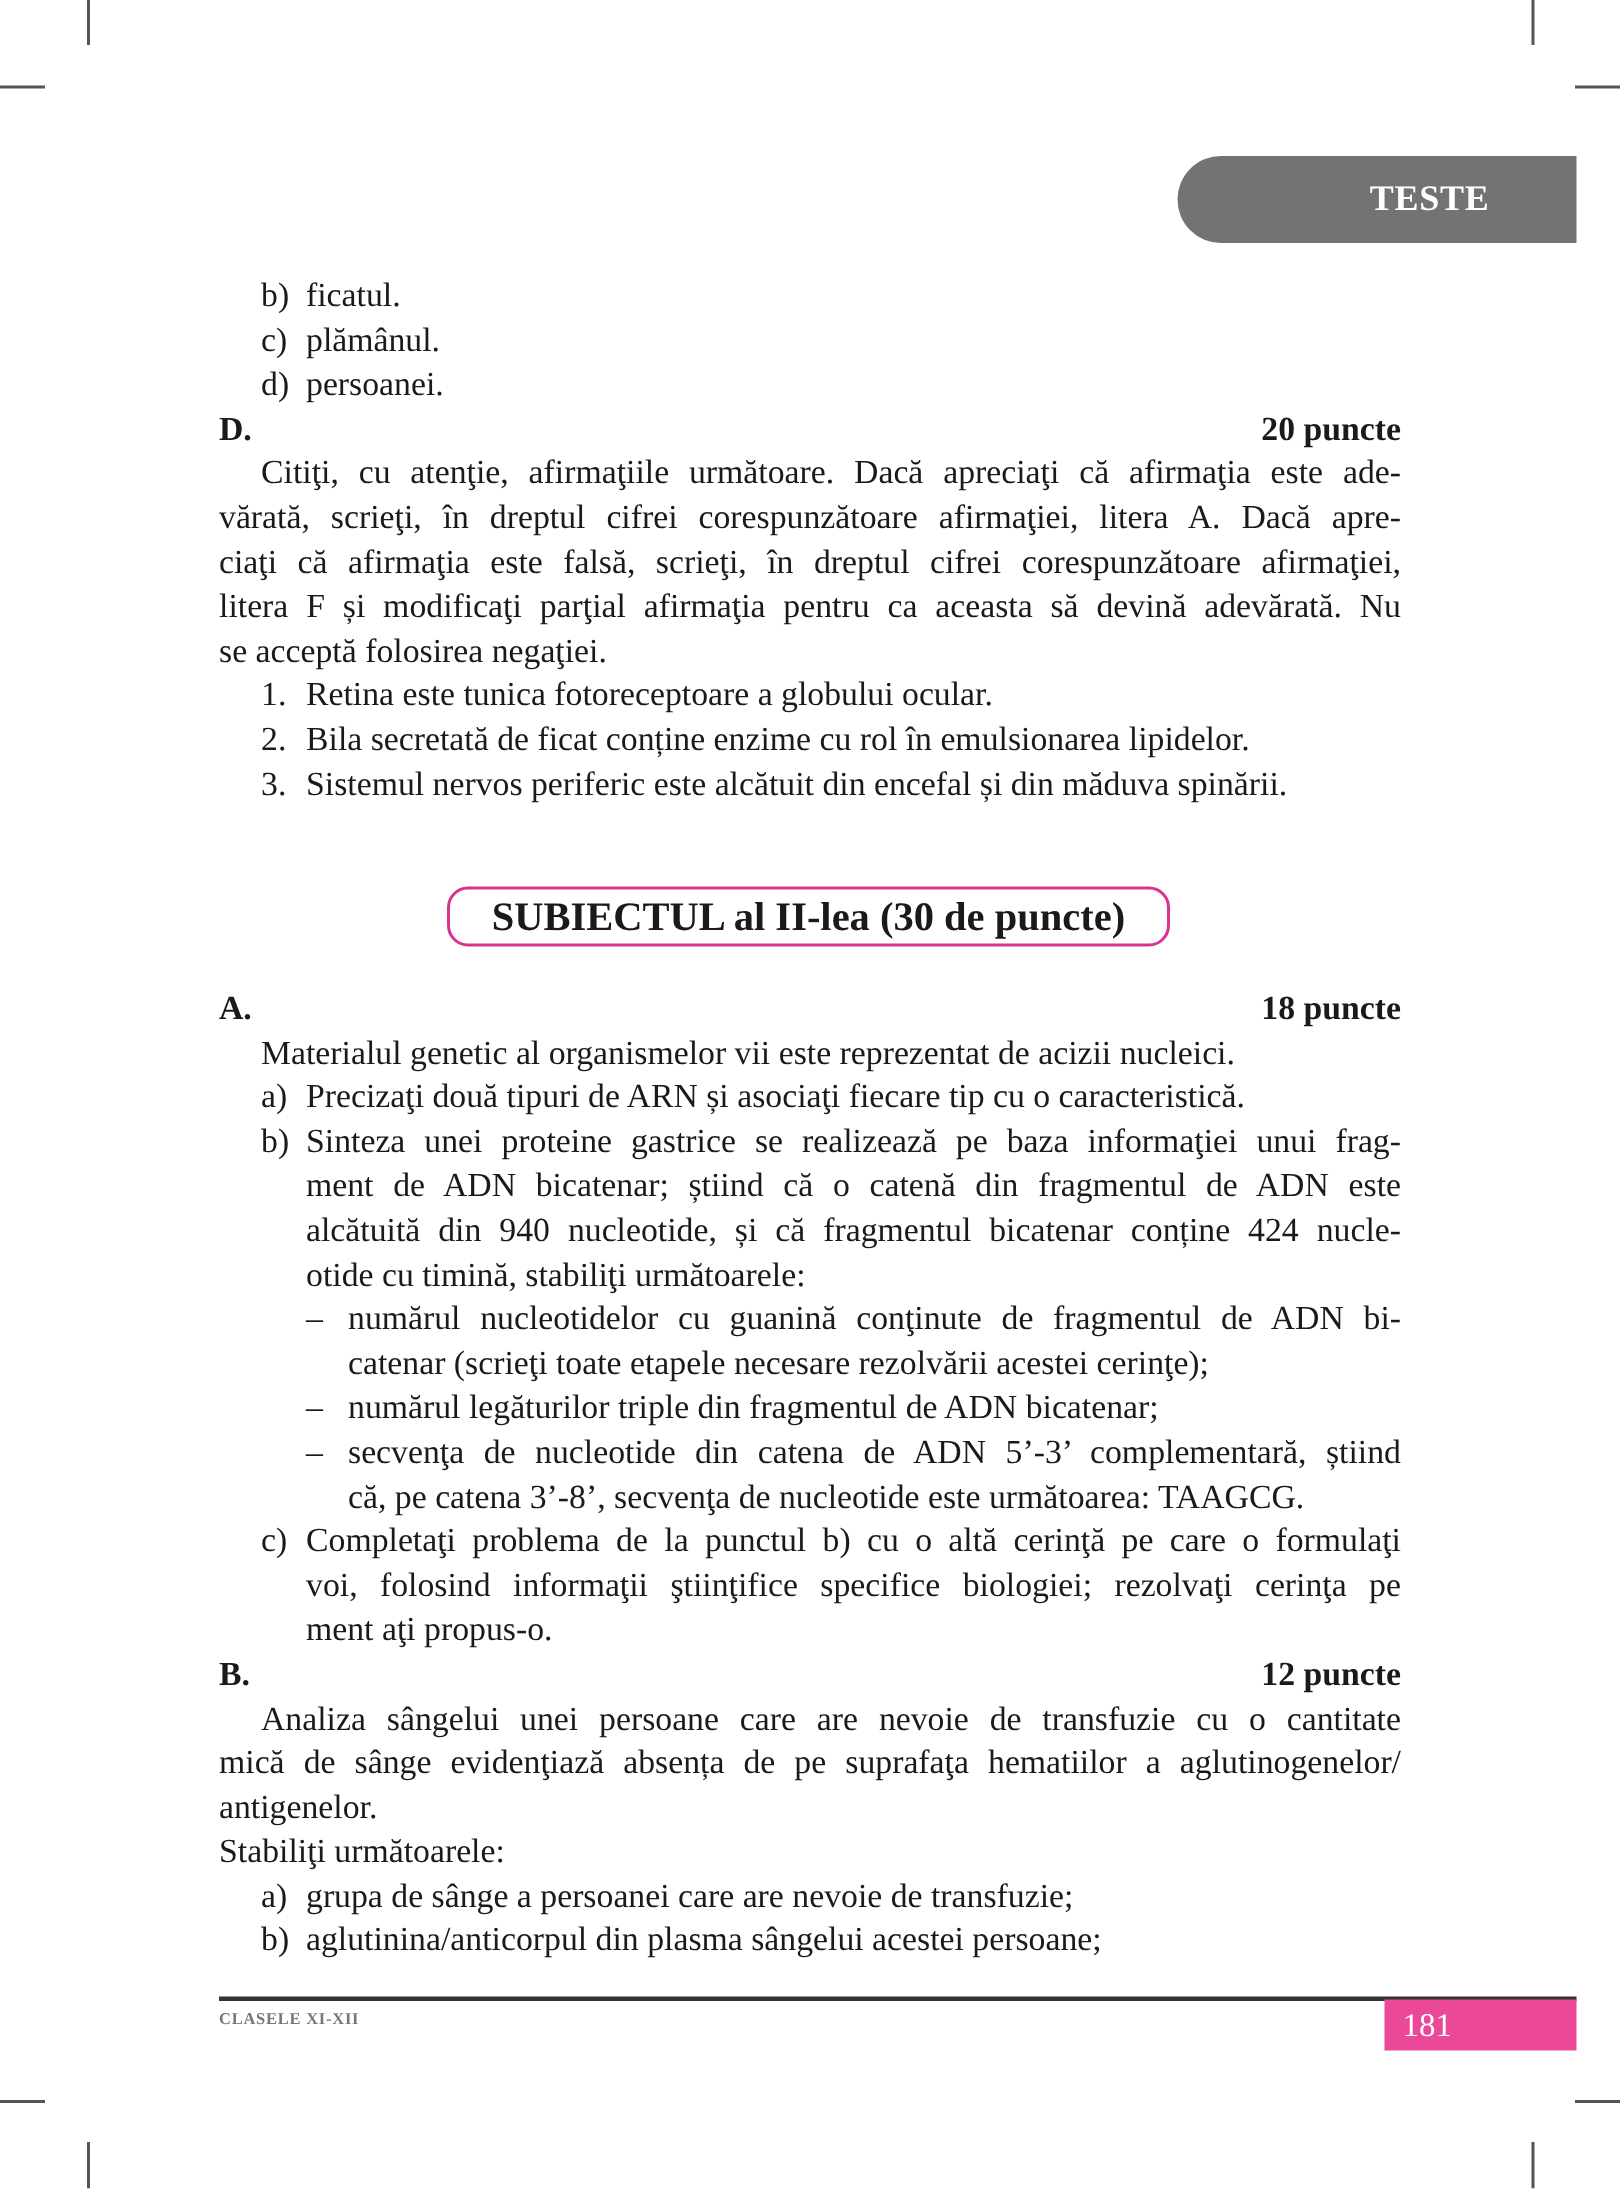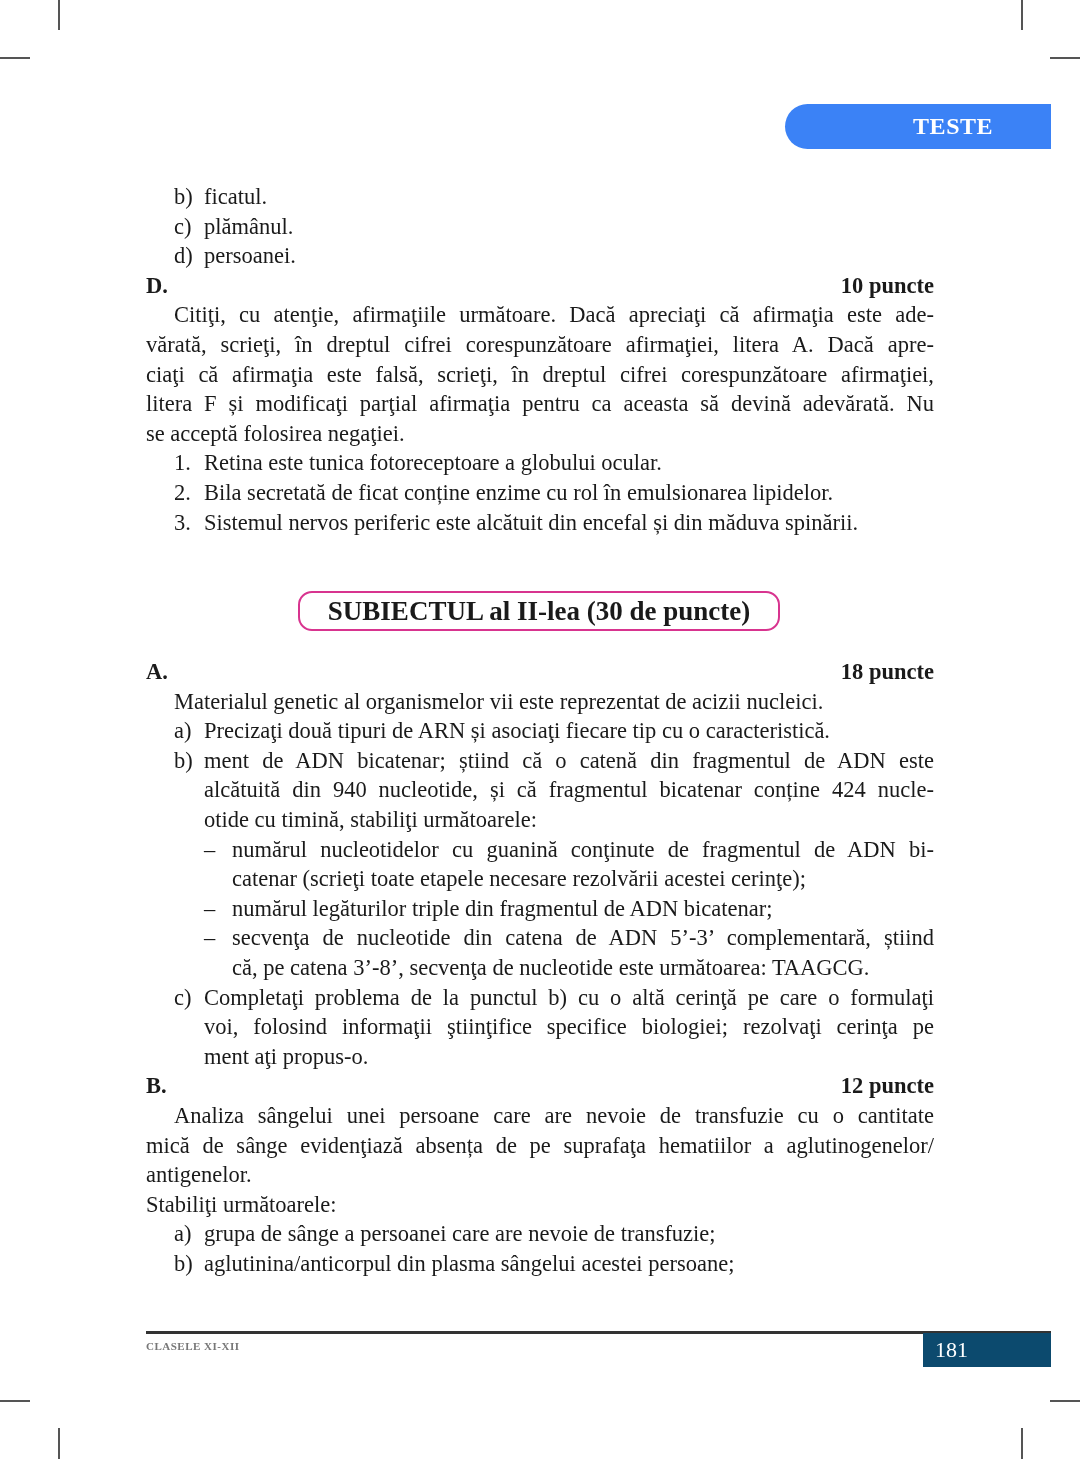--- a/index.html
+++ b/index.html
@@ -3,22 +3,22 @@
 <meta charset="utf-8">
 <style>
   html, body { margin: 0; padding: 0; }
   body {
     width: 1080px; height: 1459px; position: relative; background: #ffffff;
     font-family: "Liberation Serif", "DejaVu Serif", serif; color: #1a1a1a;
     overflow: hidden;
   }
   .crop { position: absolute; background: #555; }
   .header-tab {
-    position: absolute; left: 785px; top: 104px; width: 266px; height: 45px;
-    background: #3b82f6; border-radius: 30px 0 0 30px;
+    position: absolute; left: 785px; top: 104px; width: 266px; height: 58px;
+    background: #737373; border-radius: 30px 0 0 30px;
     display: flex; align-items: center; justify-content: flex-end; padding-right: 58px; box-sizing: border-box;
     color: #fff; font-weight: bold; font-size: 24px; letter-spacing: 0.5px;
   }
   .content { position: absolute; left: 146px; top: 182px; width: 788px; font-size: 22.5px; line-height: 29.6px; }
   .line { white-space: nowrap; }
   .ind1 { padding-left: 28px; }
   .item { display: flex; padding-left: 28px; }
   .item .lbl { width: 30px; flex: none; }
   .item .txt { flex: 1; }
   .just { text-align: justify; text-align-last: justify; }
@@ -28,21 +28,21 @@
   .dash .txt { flex: 1; }
   .subj-box {
     position: absolute; left: 298px; top: 591px; width: 482px; height: 40px;
     border: 2px solid #d8348f; border-radius: 14px; box-sizing: border-box;
     display: flex; align-items: center; justify-content: center;
     font-weight: bold; font-size: 27px;
   }
   .footer-rule { position: absolute; left: 146px; top: 1331px; width: 905px; height: 3px; background: #333; }
   .footer-left { position: absolute; left: 146px; top: 1340px; font-size: 11px; font-weight: bold; color: #777; letter-spacing: 0.5px; }
   .footer-page {
-    position: absolute; left: 923px; top: 1333px; width: 128px; height: 34px; background: #0c4a6e;
+    position: absolute; left: 923px; top: 1333px; width: 128px; height: 34px; background: #ec4899;
     color: #fff; font-size: 22px; display: flex; align-items: center; padding-left: 12px; box-sizing: border-box;
   }
 </style>
 </head>
 <body>
 
 <div class="crop" style="left:58px;top:0;width:2px;height:30px;"></div>
 <div class="crop" style="left:0;top:57px;width:30px;height:2px;"></div>
 <div class="crop" style="left:1021px;top:0;width:2px;height:30px;"></div>
 <div class="crop" style="left:1050px;top:57px;width:30px;height:2px;"></div>
@@ -64,21 +64,21 @@
       <span class="lbl">c)</span>
       <span class="txt">plămânul.</span>
     </div>
   <div class="item">
       <span class="lbl">d)</span>
       <span class="txt">persoanei.</span>
     </div>
 
   <div class="sec-head">
     <span>D.</span>
-    <span>10 puncte</span>
+    <span>20 puncte</span>
   </div>
   <div class="line just ind1">Citiţi, cu atenţie, afirmaţiile următoare. Dacă apreciaţi că afirmaţia este ade-</div>
   <div class="line just">vărată, scrieţi, în dreptul cifrei corespunzătoare afirmaţiei, litera A. Dacă apre-</div>
   <div class="line just">ciaţi că afirmaţia este falsă, scrieţi, în dreptul cifrei corespunzătoare afirmaţiei,</div>
   <div class="line just">litera F și modificaţi parţial afirmaţia pentru ca aceasta să devină adevărată. Nu</div>
   <div class="line">se acceptă folosirea negaţiei.</div>
   <div class="item">
       <span class="lbl">1.</span>
       <span class="txt">Retina este tunica fotoreceptoare a globului ocular.</span>
     </div>
@@ -102,20 +102,21 @@
     <span>18 puncte</span>
   </div>
   <div class="line ind1">Materialul genetic al organismelor vii este reprezentat de acizii nucleici.</div>
   <div class="item">
       <span class="lbl">a)</span>
       <span class="txt">Precizaţi două tipuri de ARN și asociaţi fiecare tip cu o caracteristică.</span>
     </div>
   <div class="item">
     <span class="lbl">b)</span>
     <span class="txt">
+      <div class="line just">Sinteza unei proteine gastrice se realizează pe baza informaţiei unui frag-</div>
       <div class="line just">ment de ADN bicatenar; știind că o catenă din fragmentul de ADN este</div>
       <div class="line just">alcătuită din 940 nucleotide, și că fragmentul bicatenar conține 424 nucle-</div>
       <div class="line">otide cu timină, stabiliţi următoarele:</div>
     </span>
   </div>
   <div class="dash">
     <span class="lbl">–</span>
     <span class="txt">
       <div class="line just">numărul nucleotidelor cu guanină conţinute de fragmentul de ADN bi-</div>
       <div class="line">catenar (scrieţi toate etapele necesare rezolvării acestei cerinţe);</div>

